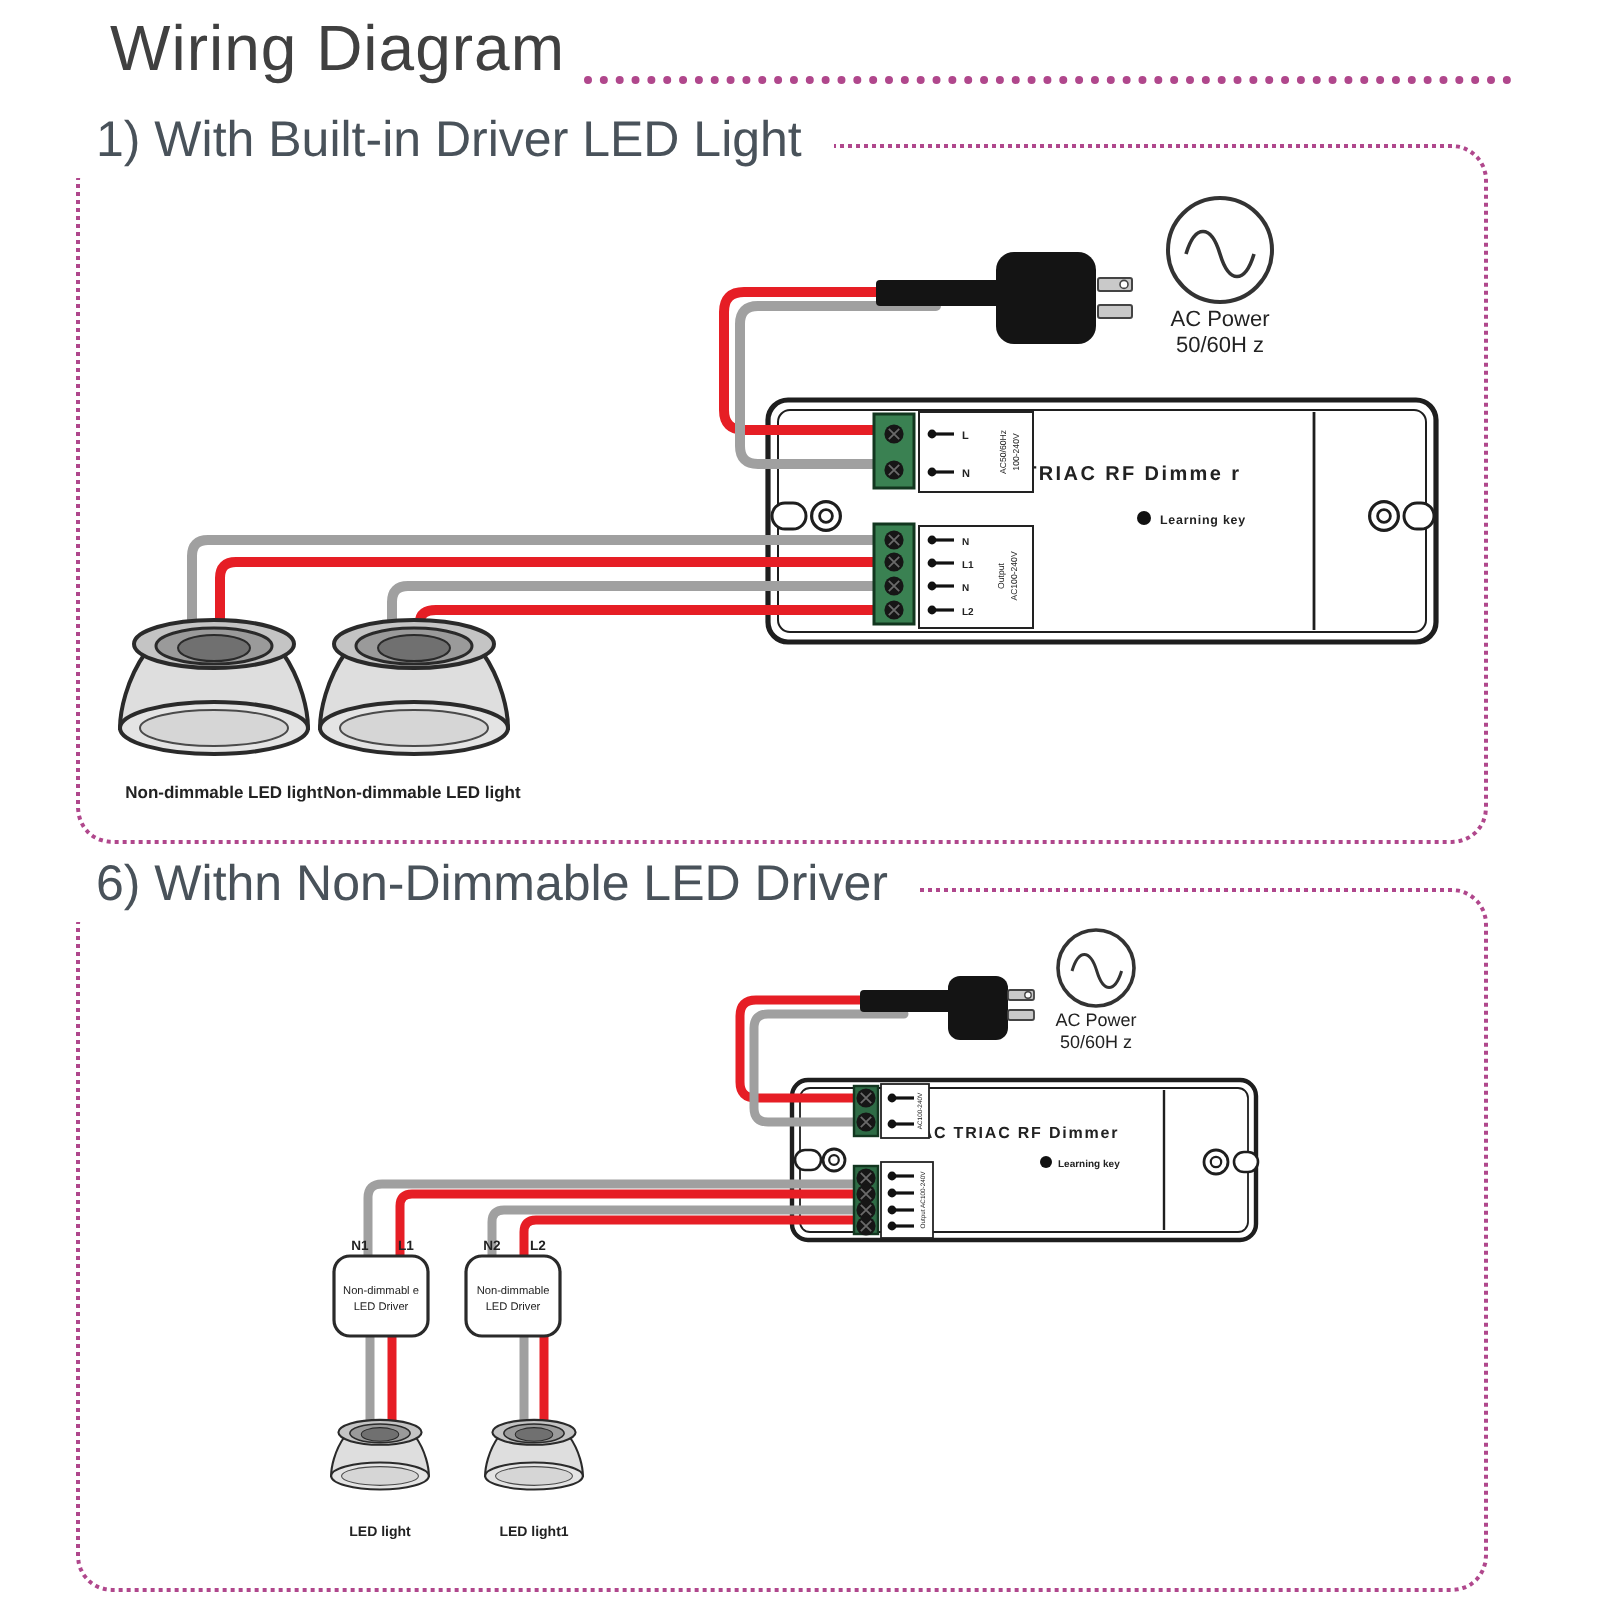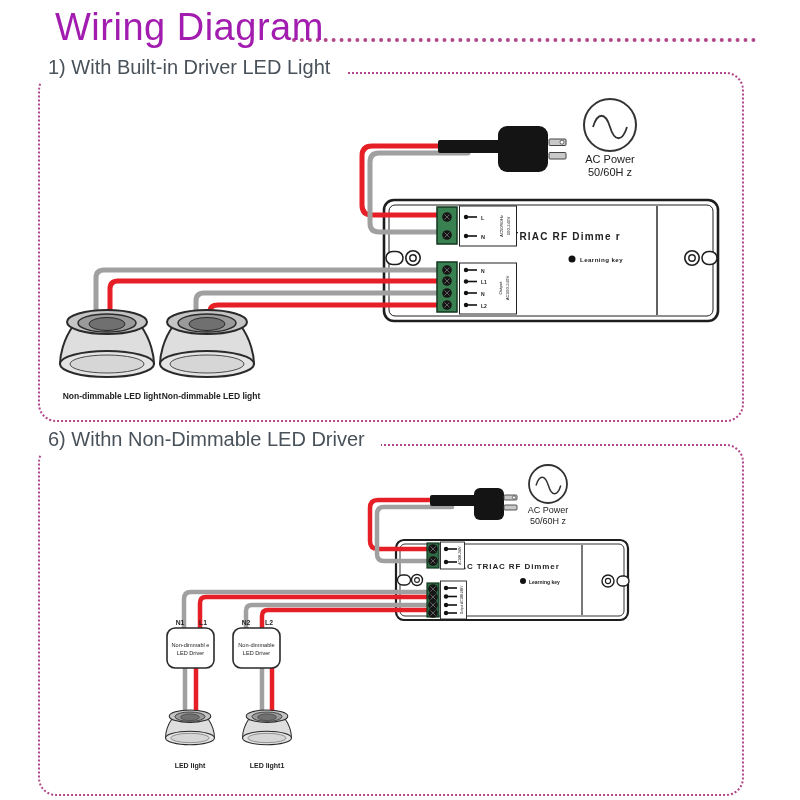--- a/index.html
+++ b/index.html
@@ -1,36 +1,36 @@
 <!DOCTYPE html>
 <html><head>
 <meta charset="utf-8">
 <style>
   html,body{margin:0;padding:0;}
   body{
     width:800px;height:800px;position:relative;background:#ffffff;
     font-family:"Liberation Sans", sans-serif;overflow:hidden;
   }
   .page-title{
-    position:absolute;left:55px;top:6px;font-size:38px;color:#a21caf;
+    position:absolute;left:55px;top:6px;font-size:32px;color:#404040;
     letter-spacing:0.5px;z-index:2;
   }
   .title-rule{
     position:absolute;left:292px;right:44px;top:38px;height:0;
     border-top:4px dotted #b0478c;z-index:1;
   }
   .sec-box{
     position:absolute;left:38px;width:702px;
     border:2.5px dotted #b0478c;border-radius:18px;z-index:1;
   }
   #box1{top:72px;height:346px;}
   #box2{top:444px;height:348px;}
   .sec-heading{
     position:absolute;left:38px;background:#ffffff;z-index:2;
-    font-size:20px;color:#49525a;padding:0 16px 4px 10px;
+    font-size:25px;color:#49525a;padding:0 16px 4px 10px;
   }
   #heading1{top:56px;}
   #heading2{top:428px;}
   #diagram{position:absolute;left:0;top:0;z-index:3;pointer-events:none;}
   text{font-family:"Liberation Sans", sans-serif;fill:#222;}
 </style>
 </head>
 <body>
 
 <div class="page-title">Wiring Diagram</div>

